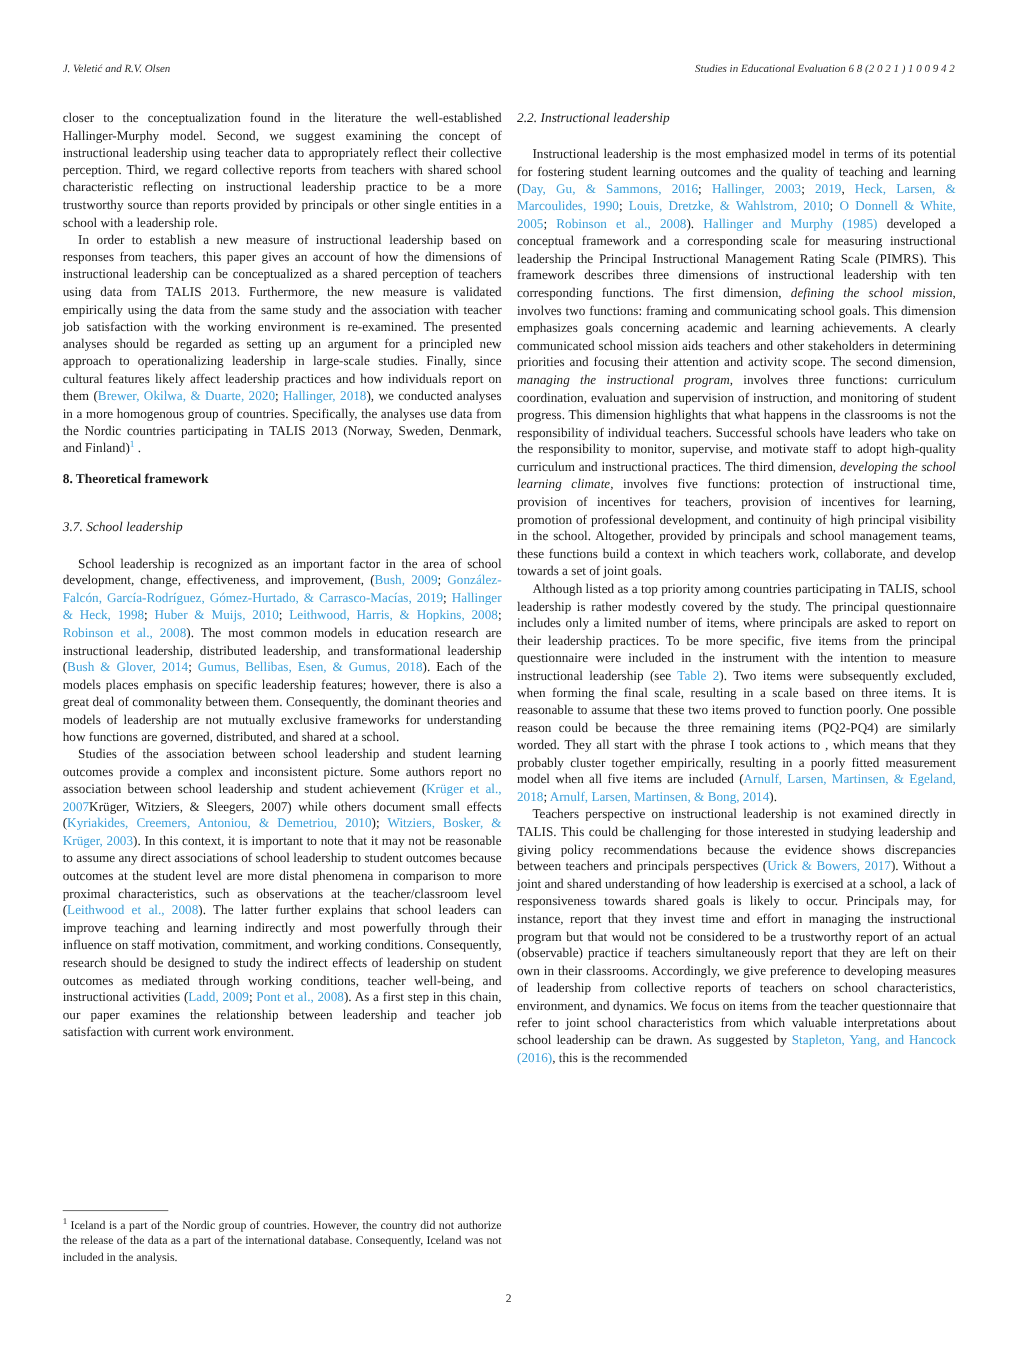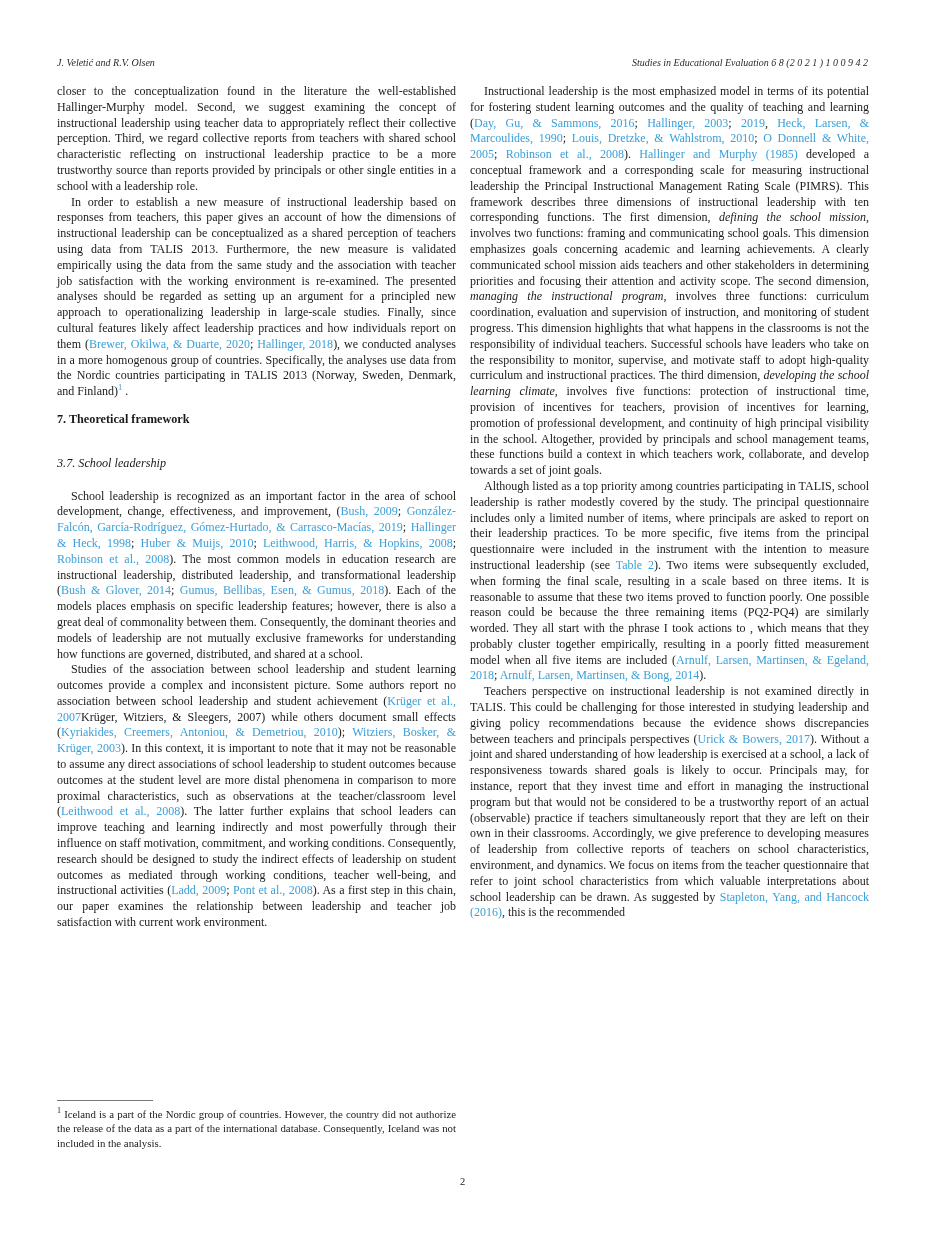--- a/index.html
+++ b/index.html
@@ -20,21 +20,21 @@
   .col-left  { left:57px; }
   .col-right { left:470px; }
   .block { text-align:justify; margin:0; }
   .block.paragraph.indent { text-indent:14px; }
   .block.section-heading {
     font-weight:bold; text-align:left; margin:12px 0 28px 0; font-size:12.2px;
   }
   .block.subsection-heading {
     font-style:italic; text-align:left; margin:19px 0 17px 0; font-size:12.2px;
   }
-  .col .block:first-child { margin-top:0; }
+  .col .block:first-child { margin-top:16px; }
   .link { color:var(--link,#3b9fd8); }
   .em { font-style:italic;margin-top:16px; }
   .footnote-ref {
     color:var(--link,#3b9fd8); font-size:8.5px; vertical-align:super; line-height:0;
   }
   .footnote { position:absolute; left:57px; top:1100px; width:399px; }
   .footnote-rule { width:96px; border-top:1px solid #777; margin-bottom:6px; }
   .footnote-text { font-size:10.8px; line-height:14.4px; text-align:justify; }
   .footnote-text sup { font-size:8px; vertical-align:super; line-height:0; }
   .page-footer {
@@ -48,27 +48,28 @@
 <div class="page">
 
   <div class="running-head">
     <span>J. Veletić and R.V. Olsen</span>
     <span>Studies in Educational Evaluation 6 8 (2 0 2 1 ) 1 0 0 9 4 2</span>
   </div>
 
   <div class="col col-left" id="col-left">
       <div class="block paragraph"><span>closer to the conceptualization found in the literature  the well-established Hallinger-Murphy model. Second, we suggest examining the concept of instructional leadership using teacher data to appropriately reflect their collective perception. Third, we regard collective reports from teachers with shared school characteristic reflecting on instructional leadership practice to be a more trustworthy source than reports provided by principals or other single entities in a school with a leadership role.</span></div>
       <div class="block paragraph indent"><span>In order to establish a new measure of instructional leadership based on responses from teachers, this paper gives an account of how the dimensions of instructional leadership can be conceptualized as a shared perception of teachers using data from TALIS 2013. Furthermore, the new measure is validated empirically using the data from the same study and the association with teacher job satisfaction with the working environment is re-examined. The presented analyses should be regarded as setting up an argument for a principled new approach to operationalizing leadership in large-scale studies. Finally, since cultural features likely affect leadership practices and how individuals report on them (</span><span class="link">Brewer, Okilwa, &amp; Duarte, 2020</span><span>; </span><span class="link">Hallinger, 2018</span><span>), we conducted analyses in a more homogenous group of countries. Specifically, the analyses use data from the Nordic countries participating in TALIS 2013 (Norway, Sweden, Denmark, and Finland)</span><span class="footnote-ref">1</span><span> .</span></div>
-      <div class="block section-heading"><span>7. Theoretical framework</span></div>
+      <div class="block section-heading"><span>8. Theoretical framework</span></div>
       <div class="block subsection-heading"><span>3.7. School leadership</span></div>
       <div class="block paragraph indent"><span>School leadership is recognized as an important factor in the area of school development, change, effectiveness, and improvement, (</span><span class="link">Bush, 2009</span><span>; </span><span class="link">González-Falcón, García-Rodríguez, Gómez-Hurtado, &amp; Carrasco-Macías, 2019</span><span>; </span><span class="link">Hallinger &amp; Heck, 1998</span><span>; </span><span class="link">Huber &amp; Muijs, 2010</span><span>; </span><span class="link">Leithwood, Harris, &amp; Hopkins, 2008</span><span>; </span><span class="link">Robinson et al., 2008</span><span>). The most common models in education research are instructional leadership, distributed leadership, and transformational leadership (</span><span class="link">Bush &amp; Glover, 2014</span><span>; </span><span class="link">Gumus, Bellibas, Esen, &amp; Gumus, 2018</span><span>). Each of the models places emphasis on specific leadership features; however, there is also a great deal of commonality between them. Consequently, the dominant theories and models of leadership are not mutually exclusive frameworks for understanding how functions are governed, distributed, and shared at a school.</span></div>
       <div class="block paragraph indent"><span>Studies of the association between school leadership and student learning outcomes provide a complex and inconsistent picture. Some authors report no association between school leadership and student achievement (</span><span class="link">Krüger et al., 2007</span><span>Krüger, Witziers, &amp; Sleegers, 2007) while others document small effects (</span><span class="link">Kyriakides, Creemers, Antoniou, &amp; Demetriou, 2010</span><span>); </span><span class="link">Witziers, Bosker, &amp; Krüger, 2003</span><span>). In this context, it is important to note that it may not be reasonable to assume any direct associations of school leadership to student outcomes because outcomes at the student level are more distal phenomena in comparison to more proximal characteristics, such as observations at the teacher/classroom level (</span><span class="link">Leithwood et al., 2008</span><span>). The latter further explains that school leaders can improve teaching and learning indirectly and most powerfully through their influence on staff motivation, commitment, and working conditions. Consequently, research should be designed to study the indirect effects of leadership on student outcomes as mediated through working conditions, teacher well-being, and instructional activities (</span><span class="link">Ladd, 2009</span><span>; </span><span class="link">Pont et al., 2008</span><span>). As a first step in this chain, our paper examines the relationship between leadership and teacher job satisfaction with current work environment.</span></div>
     </div>
 
   <div class="col col-right" id="col-right">
+      <div class="block subsection-heading"><span>2.2. Instructional leadership</span></div>
       <div class="block paragraph indent"><span>Instructional leadership is the most emphasized model in terms of its potential for fostering student learning outcomes and the quality of teaching and learning (</span><span class="link">Day, Gu, &amp; Sammons, 2016</span><span>; </span><span class="link">Hallinger, 2003</span><span>; </span><span class="link">2019</span><span>, </span><span class="link">Heck, Larsen, &amp; Marcoulides, 1990</span><span>; </span><span class="link">Louis, Dretzke, &amp; Wahlstrom, 2010</span><span>; </span><span class="link">O Donnell &amp; White, 2005</span><span>; </span><span class="link">Robinson et al., 2008</span><span>). </span><span class="link">Hallinger and Murphy (1985)</span><span> developed a conceptual framework and a corresponding scale for measuring instructional leadership  the Principal Instructional Management Rating Scale (PIMRS). This framework describes three dimensions of instructional leadership with ten corresponding functions. The first dimension, </span><span class="em">defining the school mission</span><span>, involves two functions: framing and communicating school goals. This dimension emphasizes goals concerning academic and learning achievements. A clearly communicated school mission aids teachers and other stakeholders in determining priorities and focusing their attention and activity scope. The second dimension, </span><span class="em">managing the instructional program</span><span>, involves three functions: curriculum coordination, evaluation and supervision of instruction, and monitoring of student progress. This dimension highlights that what happens in the classrooms is not the responsibility of individual teachers. Successful schools have leaders who take on the responsibility to monitor, supervise, and motivate staff to adopt high-quality curriculum and instructional practices. The third dimension, </span><span class="em">developing the school learning climate</span><span>, involves five functions: protection of instructional time, provision of incentives for teachers, provision of incentives for learning, promotion of professional development, and continuity of high principal visibility in the school. Altogether, provided by principals and school management teams, these functions build a context in which teachers work, collaborate, and develop towards a set of joint goals.</span></div>
       <div class="block paragraph indent"><span>Although listed as a top priority among countries participating in TALIS, school leadership is rather modestly covered by the study. The principal questionnaire includes only a limited number of items, where principals are asked to report on their leadership practices. To be more specific, five items from the principal questionnaire were included in the instrument with the intention to measure instructional leadership (see </span><span class="link">Table 2</span><span>). Two items were subsequently excluded, when forming the final scale, resulting in a scale based on three items. It is reasonable to assume that these two items proved to function poorly. One possible reason could be because the three remaining items (PQ2-PQ4) are similarly worded. They all start with the phrase  I took actions to  , which means that they probably cluster together empirically, resulting in a poorly fitted measurement model when all five items are included (</span><span class="link">Arnulf, Larsen, Martinsen, &amp; Egeland, 2018</span><span>; </span><span class="link">Arnulf, Larsen, Martinsen, &amp; Bong, 2014</span><span>).</span></div>
       <div class="block paragraph indent"><span>Teachers  perspective on instructional leadership is not examined directly in TALIS. This could be challenging for those interested in studying leadership and giving policy recommendations because the evidence shows discrepancies between teachers  and principals  perspectives (</span><span class="link">Urick &amp; Bowers, 2017</span><span>). Without a joint and shared understanding of how leadership is exercised at a school, a lack of responsiveness towards shared goals is likely to occur. Principals may, for instance, report that they invest time and effort in managing the instructional program but that would not be considered to be a trustworthy report of an actual (observable) practice if teachers simultaneously report that they are left on their own in their classrooms. Accordingly, we give preference to developing measures of leadership from collective reports of teachers on school characteristics, environment, and dynamics. We focus on items from the teacher questionnaire that refer to joint school characteristics from which valuable interpretations about school leadership can be drawn. As suggested by </span><span class="link">Stapleton, Yang, and Hancock (2016)</span><span>, this is the recommended</span></div>
     </div>
 
   <div class="footnote">
     <div class="footnote-rule"></div>
     <div class="footnote-text"><sup>1</sup> <span>Iceland is a part of the Nordic group of countries. However, the country did not authorize the release of the data as a part of the international database. Consequently, Iceland was not included in the analysis.</span></div>
   </div>
 

